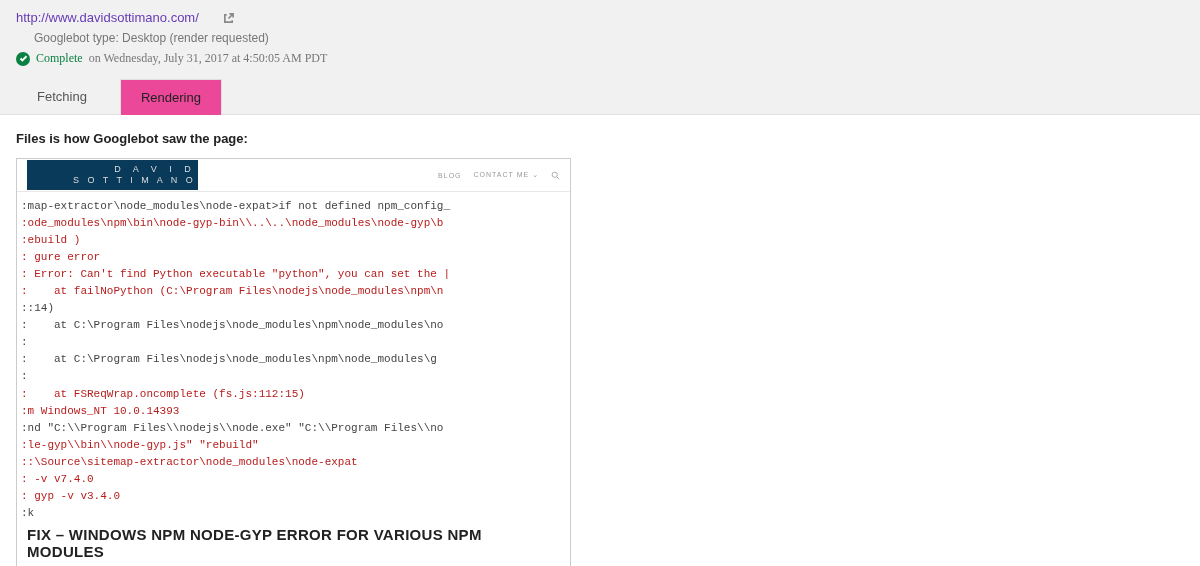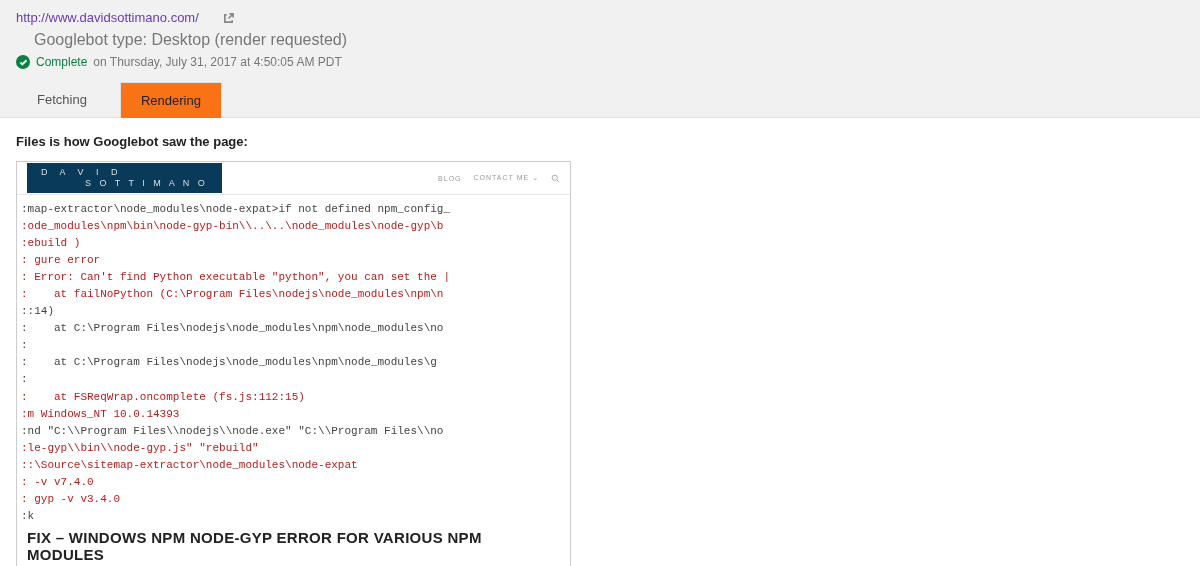--- a/index.html
+++ b/index.html
@@ -27,30 +27,31 @@
     font-size: 13px;
   }
   .external-icon {
     width: 11px;
     height: 11px;
     display: inline-block;
   }
   .external-icon svg { fill: none; stroke: #888; stroke-width:1.8; }
   .sub-line {
     color: #777;
-    font-size: 16px;
+    font-size: 12px;
     padding-left: 18px;
     margin-bottom: 6px;
   }
   .status-line {
     display: flex;
     align-items: center;
     gap: 6px;
     font-size: 12px;
     margin-bottom: 10px;
+    font-family: Liberation Serif, serif;
   }
   .check-icon {
     width: 14px;
     height: 14px;
     background: #0b8043;
     border-radius: 50%;
     display: inline-flex;
     align-items: center;
     justify-content: center;
   }
@@ -64,21 +65,21 @@
   }
   .tab {
     padding: 10px 20px;
     font-size: 13px;
     color: #555;
     border: 1px solid transparent;
     border-bottom: none;
     cursor: pointer;
   }
   .tab.active {
-    background: #f97316;
+    background: #ec4899;
     border-color: #e0e0e0;
     color: #222;
     position: relative;
     top: 1px;
   }
   .main {
     padding: 16px;
   }
   .section-heading {
     font-weight: bold;
@@ -96,25 +97,25 @@
     justify-content: space-between;
     padding: 4px 10px;
     height: 32px;
     font-size: 8px;
     color: #888;
     letter-spacing: 1px;
   }
   .logo-box {
     background: #0a3a5a;
     color: #ddd;
-    padding: 4px 14px;
+    padding: 4px 2px;
     letter-spacing: 5px;
     font-size: 9px;
     line-height: 1.2;
-    text-align: left;
+    text-align: right;
   }
   .logo-top { display:block; letter-spacing:5px; }
   .logo-bottom { display:block; letter-spacing:3px;margin-left:44px; }
   .nav-links {
     display: flex;
     gap: 12px;
     align-items: center;
     font-size: 7px;
     color: #999;
   }
@@ -154,21 +155,21 @@
     </span>
   </div>
   <div class="sub-line">Googlebot type: Desktop (render requested)</div>
   <div class="status-line">
     <span class="check-icon">
       <svg viewBox="0 0 12 12" width="9" height="9">
           <path d="M2 6l2.5 2.5L10 3"></path>
         </svg>
     </span>
     <span class="status-word">Complete</span>
-    <span class="status-rest">on Thursday, July 31, 2017 at 4:50:05 AM PDT</span>
+    <span class="status-rest">on Wednesday, July 31, 2017 at 4:50:05 AM PDT</span>
   </div>
   <div class="tabs">
     <div class="tab">Fetching</div>
     <div class="tab active">Rendering</div>
   </div>
 </div>
 
 <div class="main">
   <div class="section-heading">Files is how Googlebot saw the page:</div>
 

